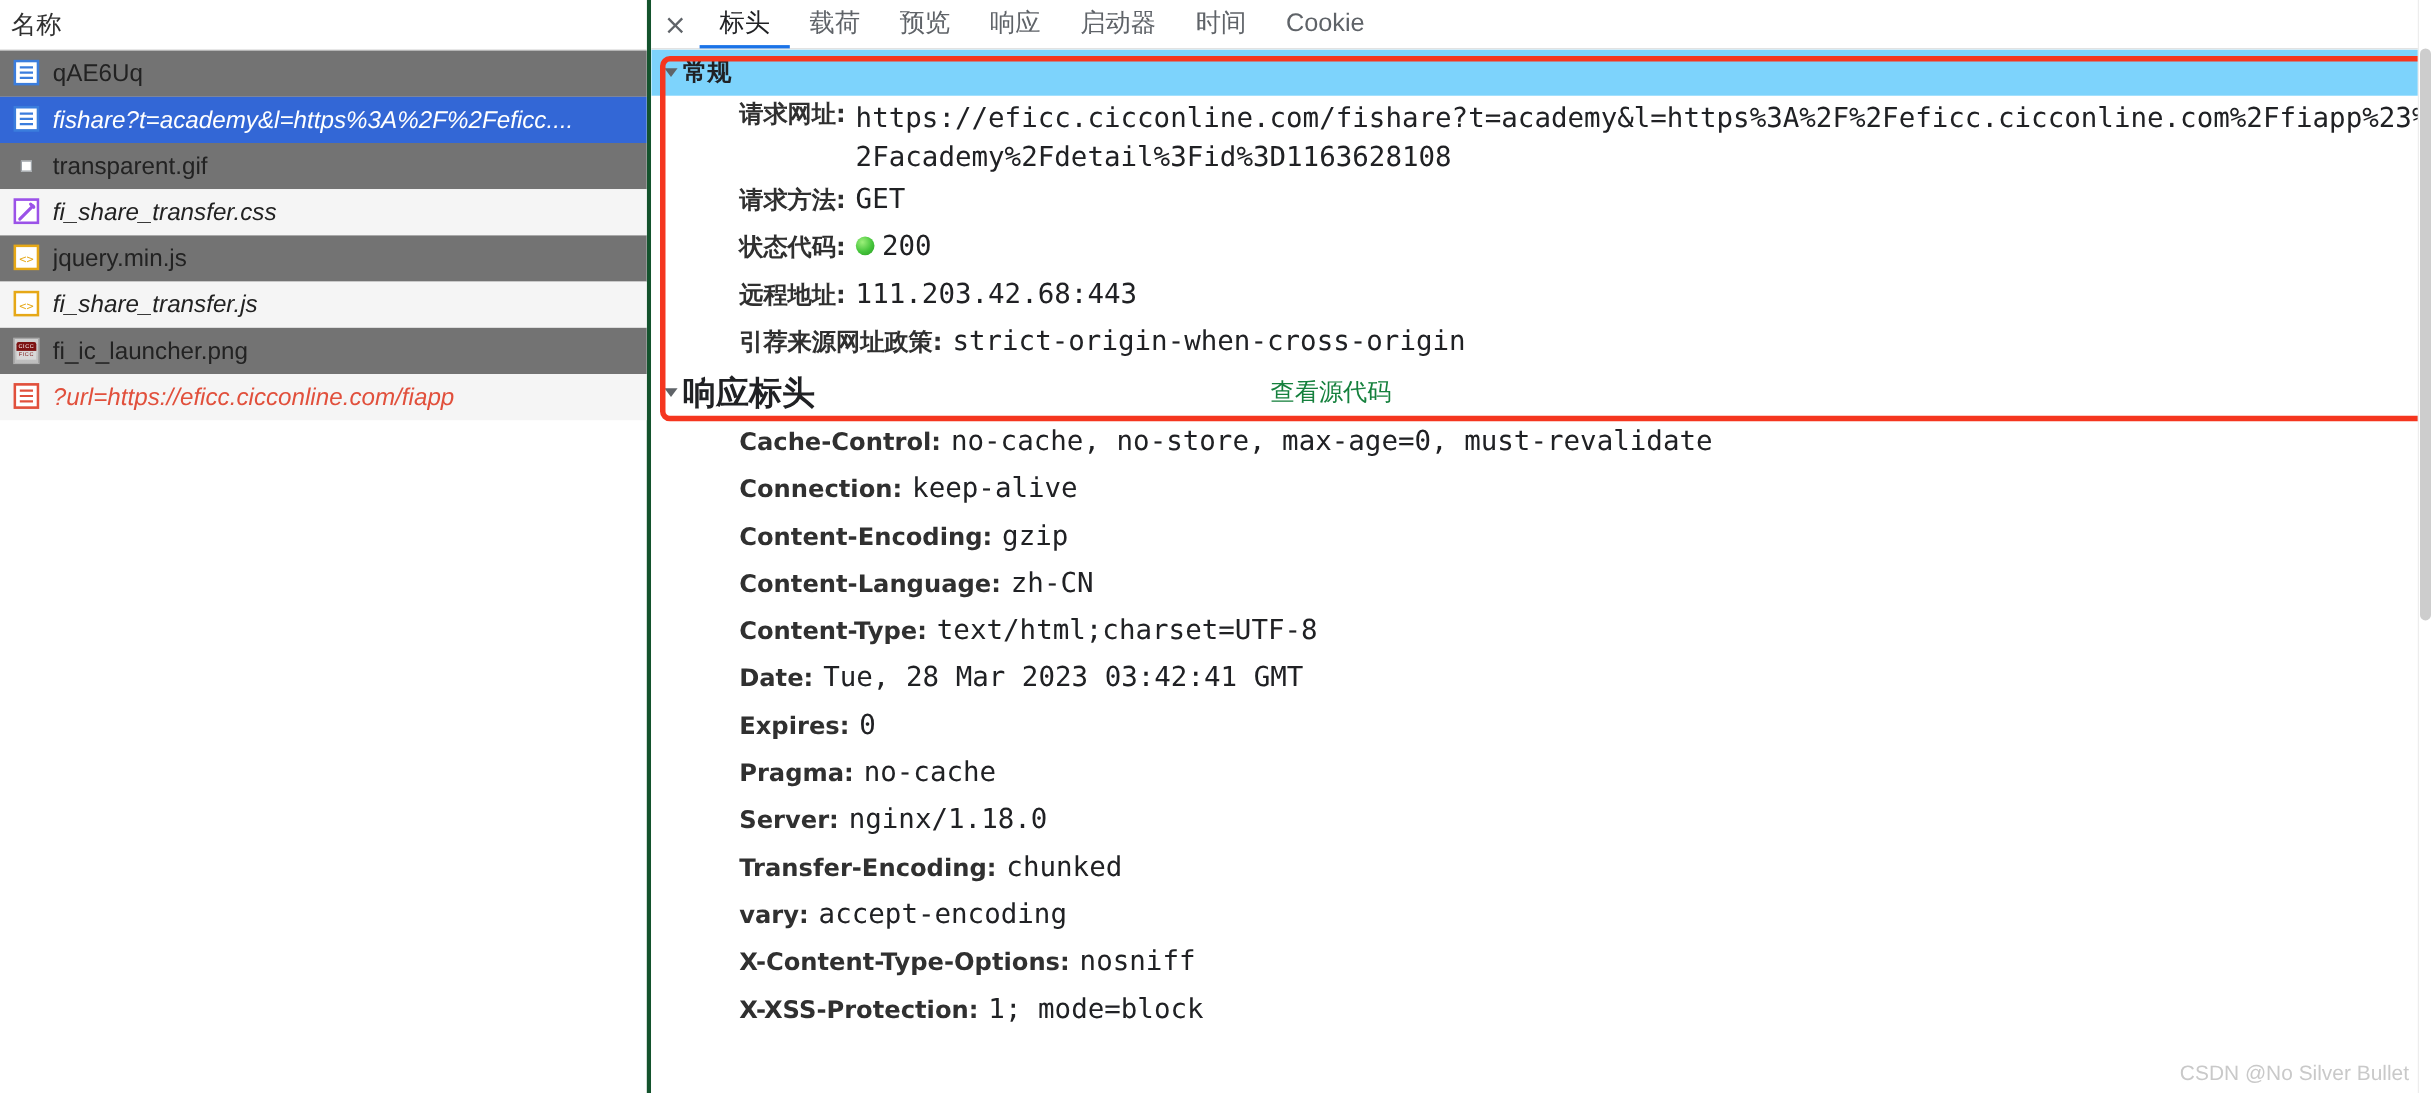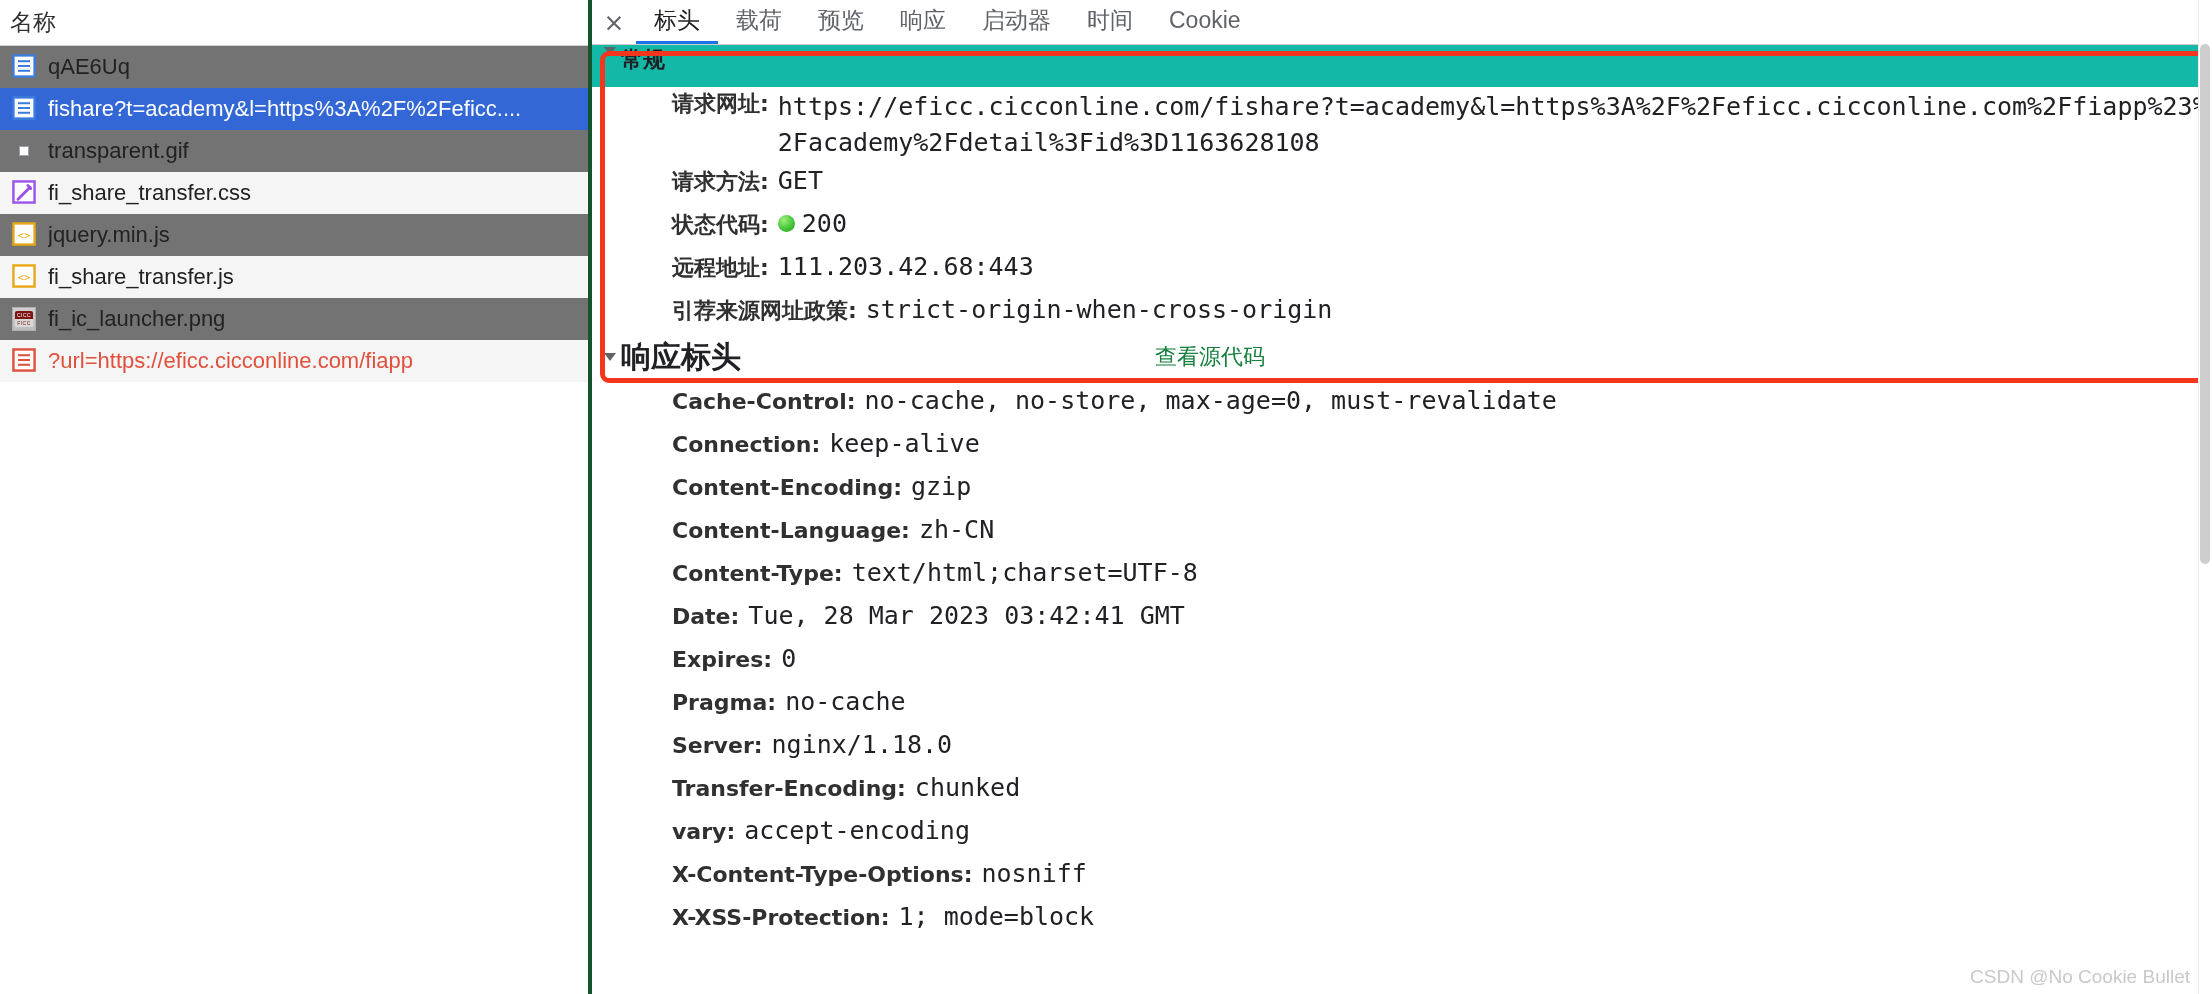--- a/index.html
+++ b/index.html
@@ -56,21 +56,21 @@
     display: flex;
     align-items: center;
     padding-left: 12px;
     box-sizing: border-box;
     font-size: 22px;
     color: #222222;
     white-space: nowrap;
     overflow: hidden;
   }
   .req-row.odd  { background: #737373; }
-  .req-row.even { background: #f5f5f5; }
+  .req-row.even { background: #f5f5f5; font-style: italic; }
   .req-row.selected {
     background: #3367d6;
     color: #ffffff;
   }
   .req-row.error .label { color: #e1503c; }
 
   .req-row .label {
     overflow: hidden;
     text-overflow: ellipsis;
     white-space: nowrap;
@@ -200,22 +200,22 @@
     border: 5px solid #f5361f;
     border-radius: 9px;
     box-sizing: border-box;
     pointer-events: none;
     z-index: 5;
   }
 
   .section-head {
     height: 42px;
     display: flex;
-    align-items: flex-start;
-    background: #14b8a6;
+    align-items: center;
+    background: #7dd3fc;
     padding-left: 14px;
     box-sizing: border-box;
     font-size: 22px;
     font-weight: bold;
     color: #202124;
     font-family: "DejaVu Sans", "Liberation Sans", sans-serif;
     cursor: pointer;
   }
   .tri {
     width: 0; height: 0;
@@ -517,16 +517,16 @@
             <span class="v">1; mode=block</span>
           </div>
         </div>
 
     </div>
 
     <div class="scroll-track">
       <div class="scroll-thumb"></div>
     </div>
 
-    <div class="watermark">CSDN @No Cookie Bullet</div>
+    <div class="watermark">CSDN @No Silver Bullet</div>
   </div>
 
 </div>
 
 </body></html>

